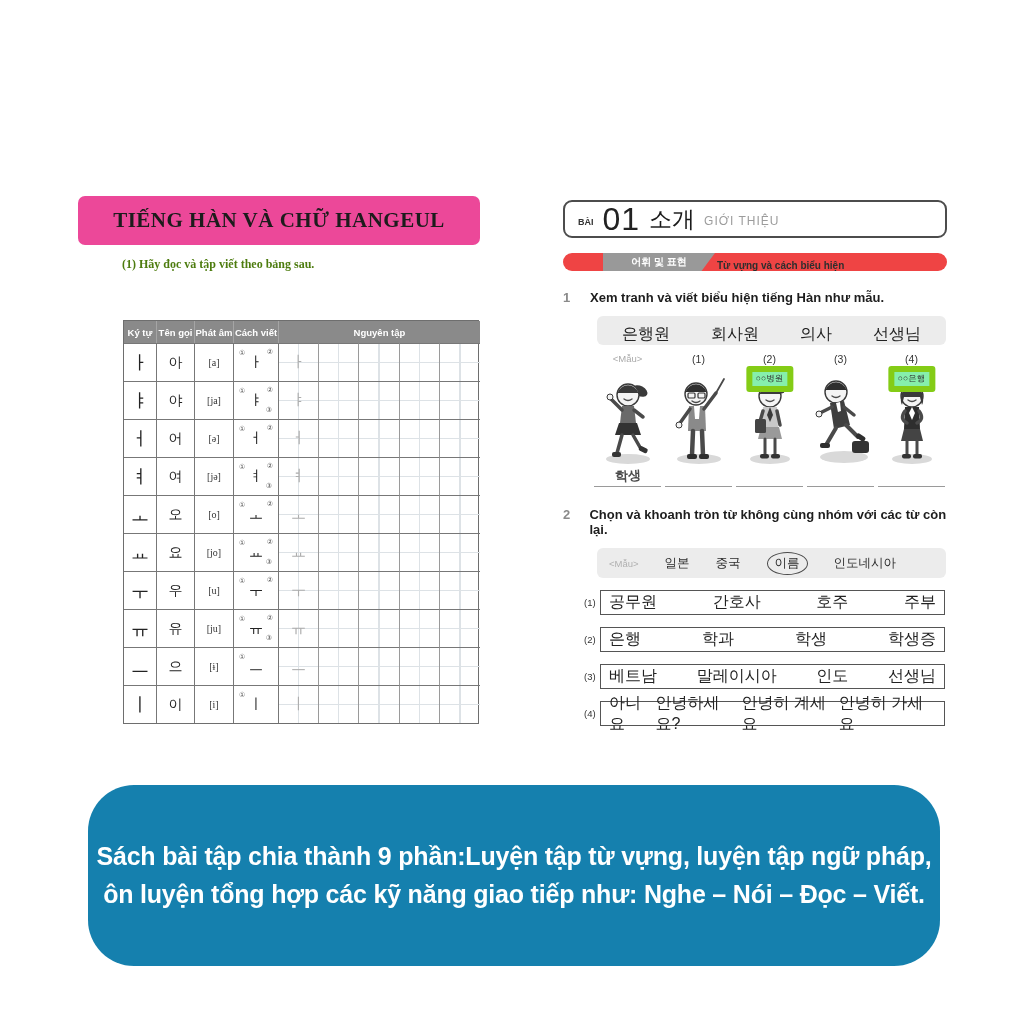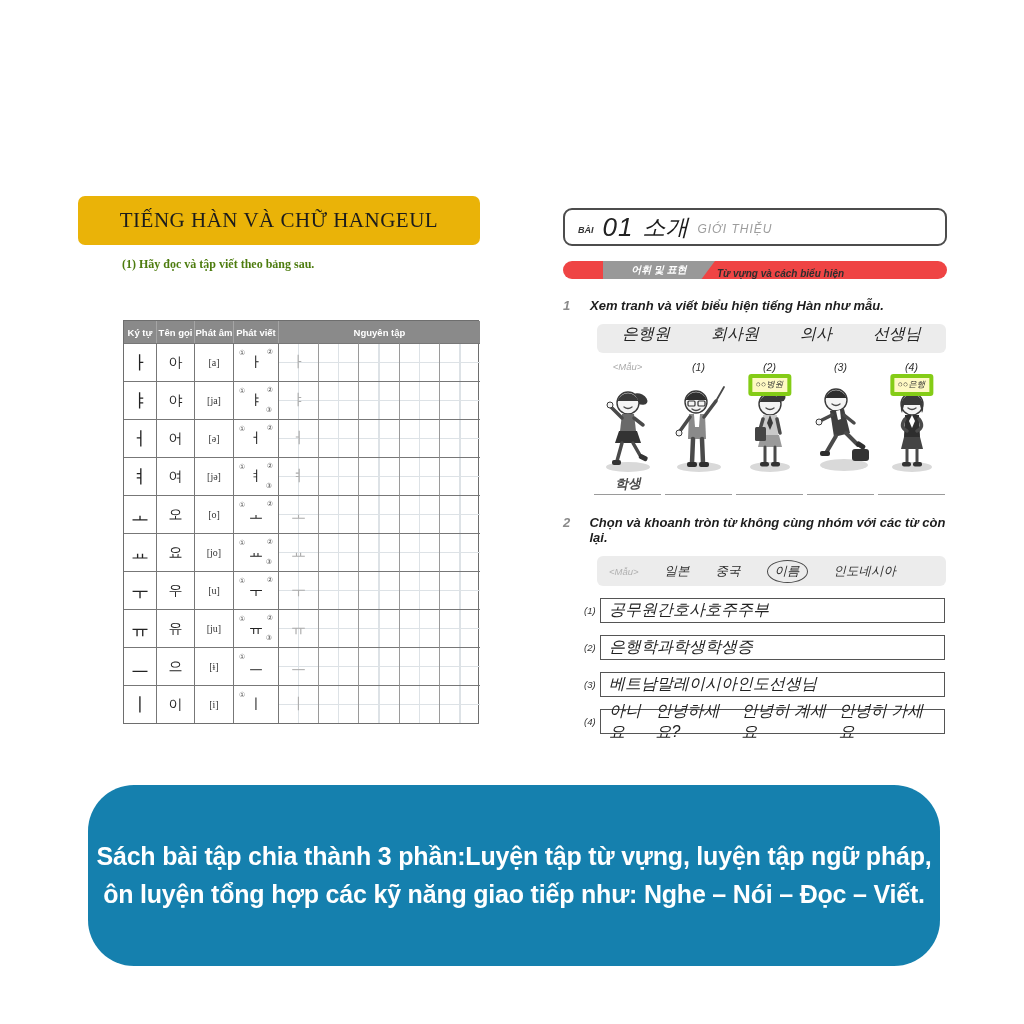--- a/index.html
+++ b/index.html
@@ -1,22 +1,22 @@
 <!DOCTYPE html>
 <html><head>
 <meta charset="utf-8">
 <style>
   html,body{margin:0;padding:0;background:#fff;}
   .canvas{position:relative;width:1024px;height:1024px;background:#fff;overflow:hidden;
           font-family:"Liberation Sans",sans-serif;color:#222;}
 
   
   .left-page{position:absolute;left:78px;top:196px;width:402px;}
-  .title-box{background:#eab308;border-radius:7px;height:49px;display:flex;align-items:center;
-             justify-content:center;font-family:"Liberation Serif",serif;font-weight:normal;
+  .title-box{background:#ec4899;border-radius:7px;height:49px;display:flex;align-items:center;
+             justify-content:center;font-family:"Liberation Serif",serif;font-weight:bold;
              font-size:21px;color:#1c1c1c;letter-spacing:.5px;}
   .section-heading{margin:27px 0 0 44px;font-size:17px;font-weight:bold;color:#111;}
   .instr{margin:12px 0 0 44px;font-family:"Liberation Serif",serif;font-weight:bold;
          font-size:12px;color:#4d7c0f;}
   .vowel-table{position:absolute;left:45px;top:124px;width:356px;border:1px solid #6e6e6e;
                display:grid;grid-template-columns:33px 38px 39px 45px repeat(5,40.2px);box-sizing:border-box;}
   .vt-h{background:#8a8a8a;color:#fff;font-size:9.5px;font-weight:bold;height:22px;
         display:flex;align-items:center;justify-content:center;border-right:1px solid #a5a5a5;}
   .vt-h.last{border-right:none;}
   .vt-c{height:38px;border-right:1px solid #777;border-top:1px solid #777;display:flex;
@@ -30,59 +30,59 @@
   .vt-stroke .n1{left:5px;top:6px;}
   .vt-stroke .n2{right:5px;top:5px;}
   .vt-stroke .n3{right:6px;bottom:5px;}
   .vt-p{border-right:1px solid #9a9a9a;background-image:
      linear-gradient(to right,transparent calc(50% - .6px),#dde2e6 calc(50% - .6px),#dde2e6 calc(50% + .6px),transparent calc(50% + .6px)),
      linear-gradient(to bottom,transparent calc(50% - .6px),#dde2e6 calc(50% - .6px),#dde2e6 calc(50% + .6px),transparent calc(50% + .6px));}
   .vt-p.lastcol{border-right:none;}
   .vt-p .faint{font-size:16px;color:#adadad;font-family:"Liberation Serif",serif;}
 
   
-  .right-page{position:absolute;left:563px;top:208px;width:384px;font-style:italic;}
+  .right-page{position:absolute;left:563px;top:200px;width:384px;}
   .lesson-box{border:2.5px solid #4c4c4c;border-radius:9px;height:34px;display:flex;
               align-items:center;padding-left:13px;gap:9px;background:#fff;}
   .lesson-box .bai{font-size:9px;font-weight:bold;color:#333;margin-top:6px;}
-  .lesson-box .num{font-size:26px;color:#222;letter-spacing:1px;}
+  .lesson-box .num{font-size:32px;color:#222;letter-spacing:1px;}
   .lesson-box .ko{font-size:23px;color:#1a1a1a;font-family:"Liberation Serif",serif;}
   .lesson-box .vi{font-size:12px;color:#9c9c9c;letter-spacing:1px;margin-top:3px;}
   .tab-bar{position:relative;margin-top:15px;height:18px;background:#ef4444;border-radius:9px;
            display:flex;align-items:flex-end;overflow:hidden;padding-left:40px;}
   .tab-left{background:#999;color:#fff;font-size:10px;font-weight:bold;height:100%;width:112px;
             display:flex;align-items:center;justify-content:center;
             clip-path:polygon(0 0,100% 0,88% 100%,0 100%);}
   .tab-right{font-size:10px;font-weight:bold;color:#2e2e2e;margin-left:2px;}
   .ex{position:relative;margin-top:0;}
   .ex-head{display:flex;gap:17px;align-items:baseline;}
   .ex-num{font-size:13px;font-weight:bold;color:#8a8a8a;width:10px;}
   .ex-instr{font-size:13px;font-weight:bold;color:#1d1d1d;}
   .word-bank{margin:11px 0 0 34px;width:349px;height:29px;background:#ececec;border-radius:6px;
-             display:flex;align-items:flex-start;justify-content:center;gap:41px;box-sizing:border-box;}
+             display:flex;align-items:flex-end;justify-content:center;gap:41px;box-sizing:border-box;}
   .fig-row{margin:8px 0 0 29px;width:355px;display:flex;}
   .fig-col{position:relative;width:71px;height:136px;text-align:center;}
   .fig-label{font-size:10.5px;color:#333;height:14px;}
   .fig-label.mau{color:#aaa;font-size:9.5px;}
-  .bubble{position:absolute;top:13px;left:50%;transform:translateX(-50%);background:#fef9c3;
-          border:4px solid #84cc16;border-radius:3px;font-size:8.5px;color:#333;padding:1px 4px;
+  .bubble{position:absolute;top:13px;left:50%;transform:translateX(-50%);background:#86efac;
+          border:6px solid #84cc16;border-radius:3px;font-size:8.5px;color:#333;padding:1px 4px;
           white-space:nowrap;z-index:2;}
   .fig-art{position:absolute;left:50%;transform:translateX(-50%);top:22px;width:66px;height:92px;}
   .ans-line{position:absolute;bottom:2px;left:2px;right:2px;border-bottom:1.6px solid #9a9a9a;height:0;}
   .ans-text{position:absolute;bottom:4px;left:50%;transform:translateX(-50%) rotate(-3deg);
             font-size:13px;font-weight:bold;color:#4a4a4a;font-family:"Liberation Serif",serif;z-index:2;}
   .ex2-example{margin:11px 0 0 34px;width:349px;height:30px;background:#ececec;border-radius:6px;
                display:flex;align-items:center;gap:26px;padding-left:12px;box-sizing:border-box;}
   .ex2-example .mau{font-size:9.5px;color:#b0b0b0;}
   .ex2-example .w{font-size:12.5px;color:#2a2a2a;font-family:"Liberation Serif",serif;}
   .ex2-example .w.circled{border:1.2px solid #4a4a4a;border-radius:50%;padding:2px 7px;}
   .ex2-row{margin:12px 0 0 21px;display:flex;align-items:center;}
   .ex2-row .lbl{font-size:9.5px;color:#333;width:16px;}
   .ex2-box{border:1.2px solid #555;width:345px;height:25px;display:flex;align-items:center;
-           justify-content:flex-start;padding:0 8px;box-sizing:border-box;}
+           justify-content:space-between;padding:0 8px;box-sizing:border-box;}
 
   
   .banner{position:absolute;left:88px;top:785px;width:852px;height:181px;border-radius:46px;
           display:flex;flex-direction:column;align-items:center;justify-content:center;}
   .banner p{margin:0;color:#fff;font-size:25px;font-weight:bold;line-height:1.5;text-align:center;
             letter-spacing:-.2px;}
 
   svg .ln{stroke:#4a4a4a;stroke-linecap:round;fill:none;}
 </style>
 </head>
@@ -90,21 +90,21 @@
 
 <div class="canvas">
 
   <section class="left-page">
     <div class="title-box">TIẾNG HÀN VÀ CHỮ HANGEUL</div>
     <div class="instr">(1) Hãy đọc và tập viết theo bảng sau.</div>
     <div class="vowel-table" id="vowel-table">
         <div class="vt-h">Ký tự</div>
         <div class="vt-h">Tên gọi</div>
         <div class="vt-h">Phát âm</div>
-        <div class="vt-h">Phát viết</div>
+        <div class="vt-h">Cách viết</div>
         <div class="vt-h last" style="grid-column: span 5;">Nguyên tập</div>
         <div class="vt-c vt-jamo">ㅏ</div>
         <div class="vt-c vt-name">아</div>
         <div class="vt-c vt-ipa">[a]</div>
         <div class="vt-c vt-stroke">
           <div class="ch">ㅏ</div>
           <div class="n n1">①</div>
           <div class="n n2">②</div>
         </div>
         <div class="vt-c vt-p">
@@ -433,16 +433,16 @@
               <div class="">안녕하세요?</div>
               <div class="">안녕히 계세요</div>
               <div class="">안녕히 가세요</div>
             </div>
           </div>
         </div>
     </div>
   </section>
 
   <div class="banner" id="banner" style="background: rgb(21, 128, 174);">
-    <p>Sách bài tập chia thành 3 phần:Luyện tập từ vựng, luyện tập ngữ pháp,</p>
+    <p>Sách bài tập chia thành 9 phần:Luyện tập từ vựng, luyện tập ngữ pháp,</p>
     <p>ôn luyện tổng hợp các kỹ năng giao tiếp như: Nghe – Nói – Đọc – Viết.</p>
   </div>
 </div>
 
 </body></html>

